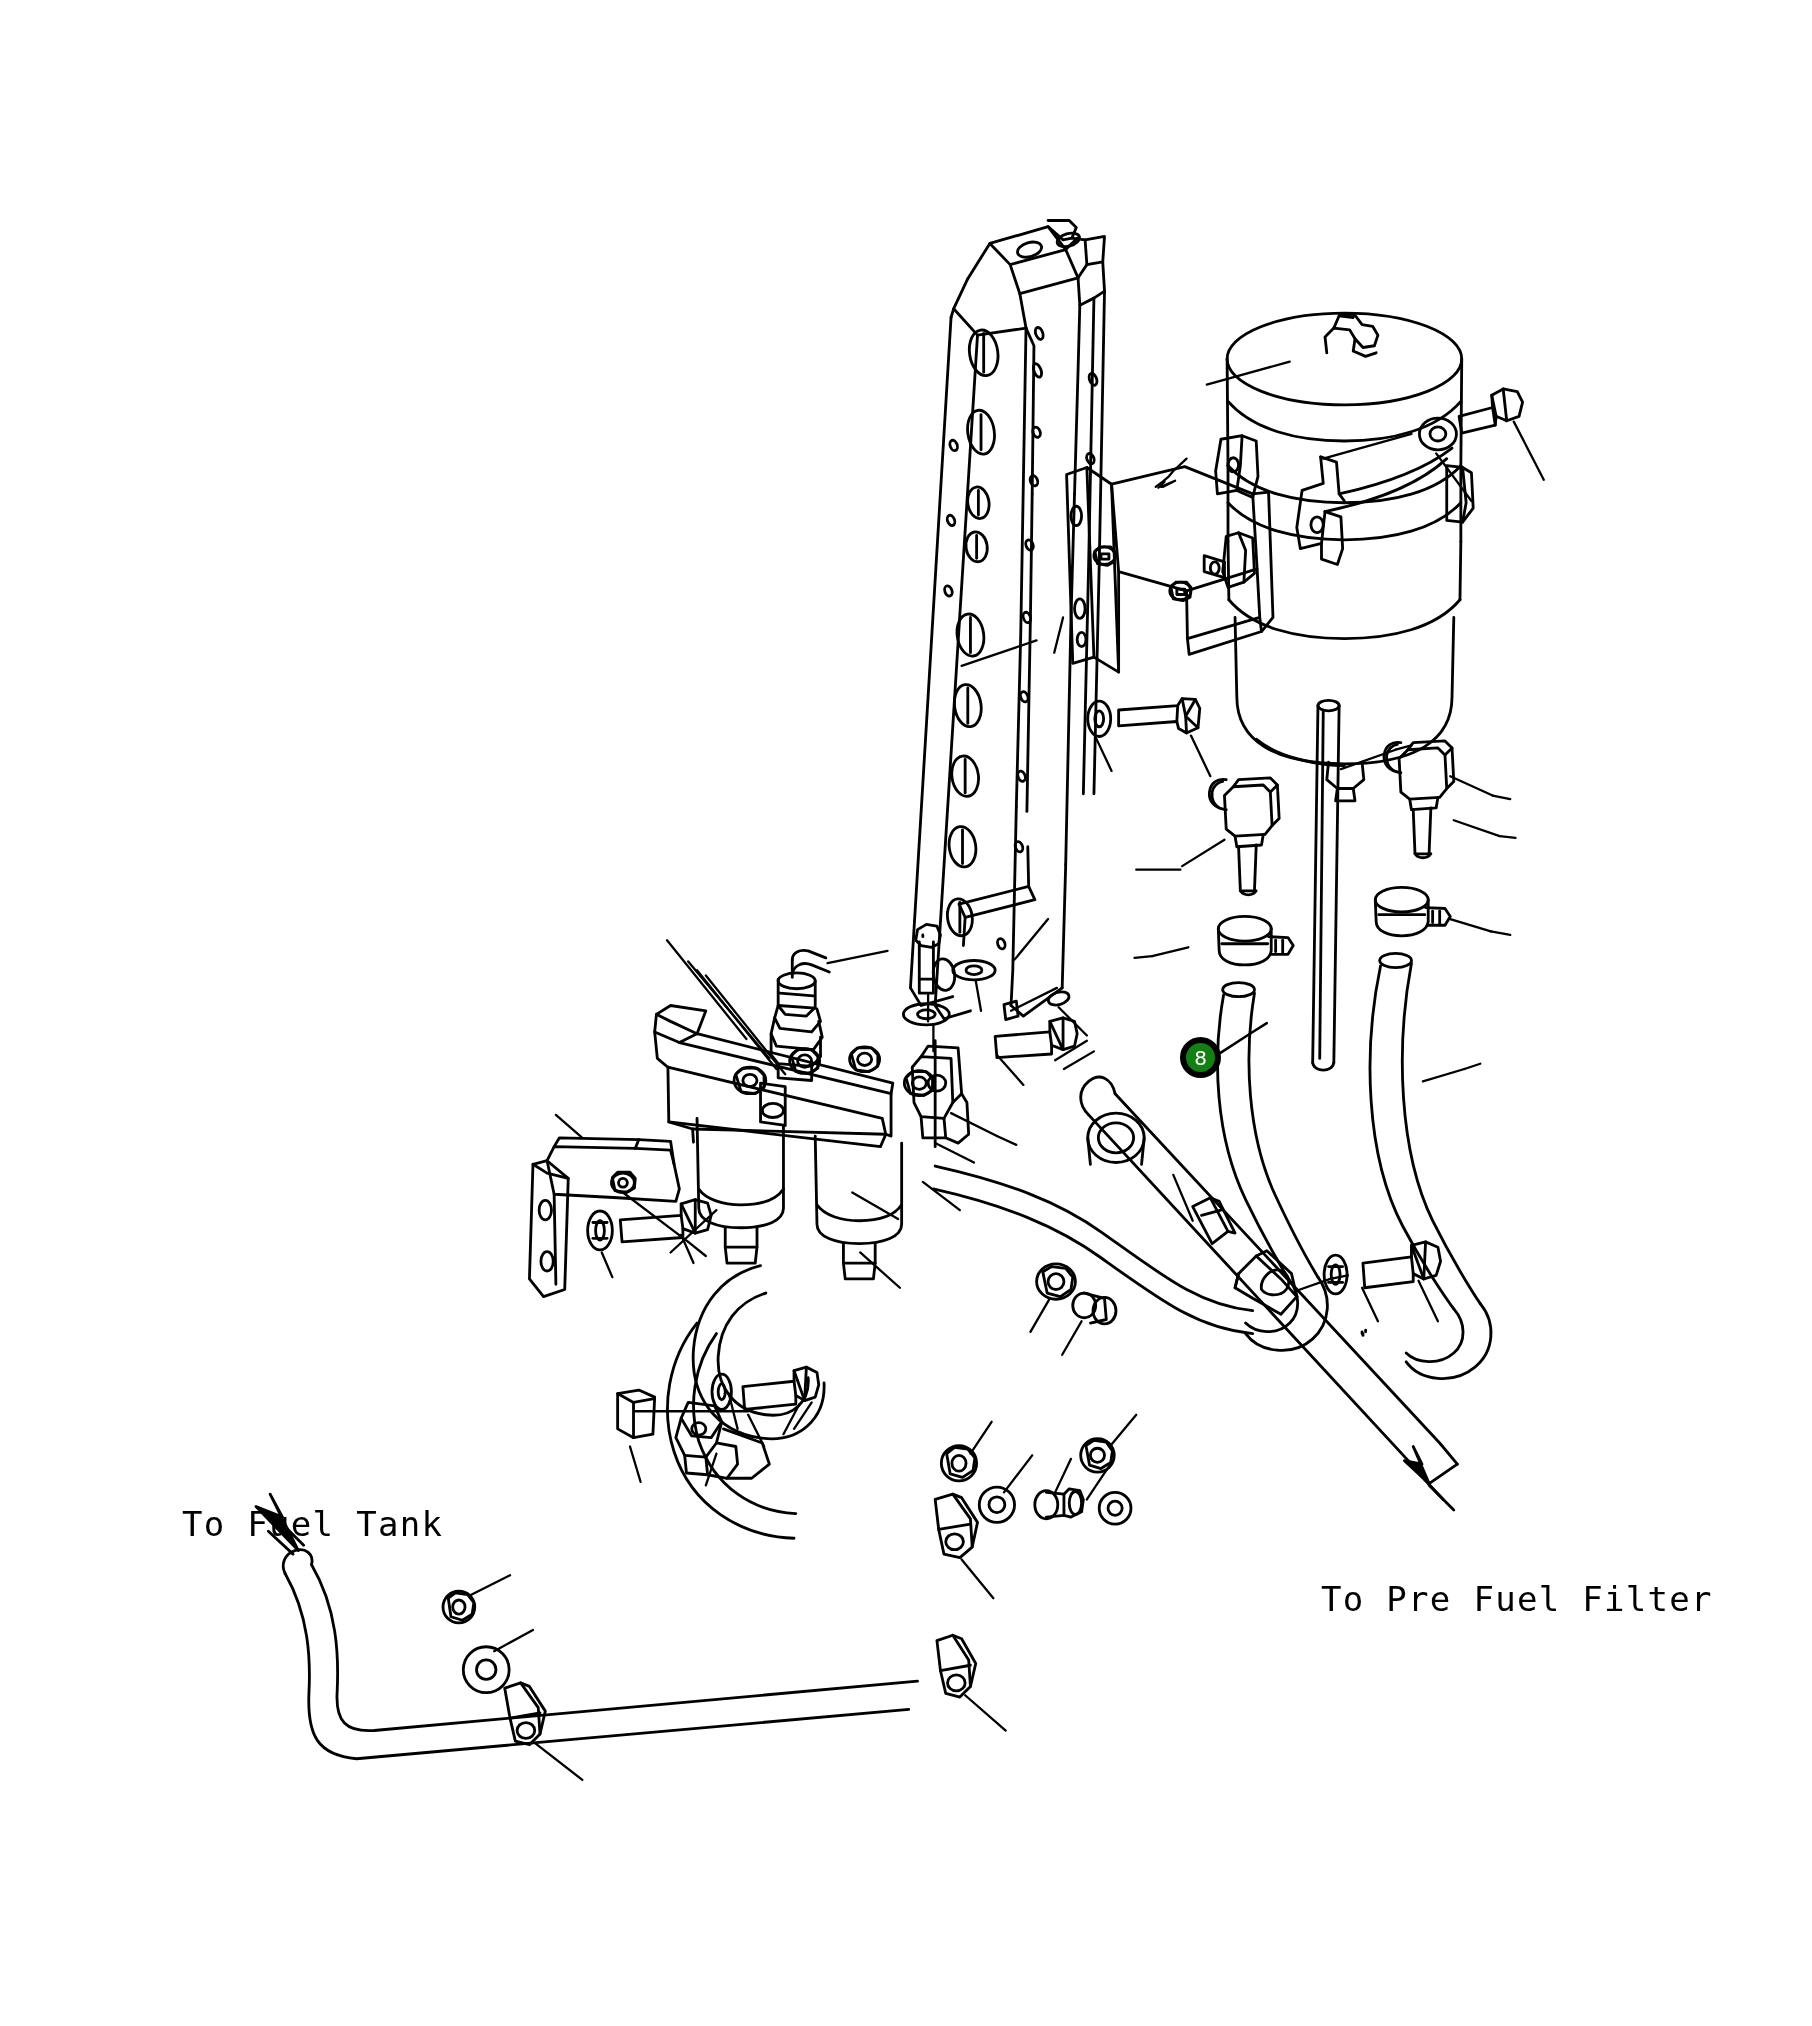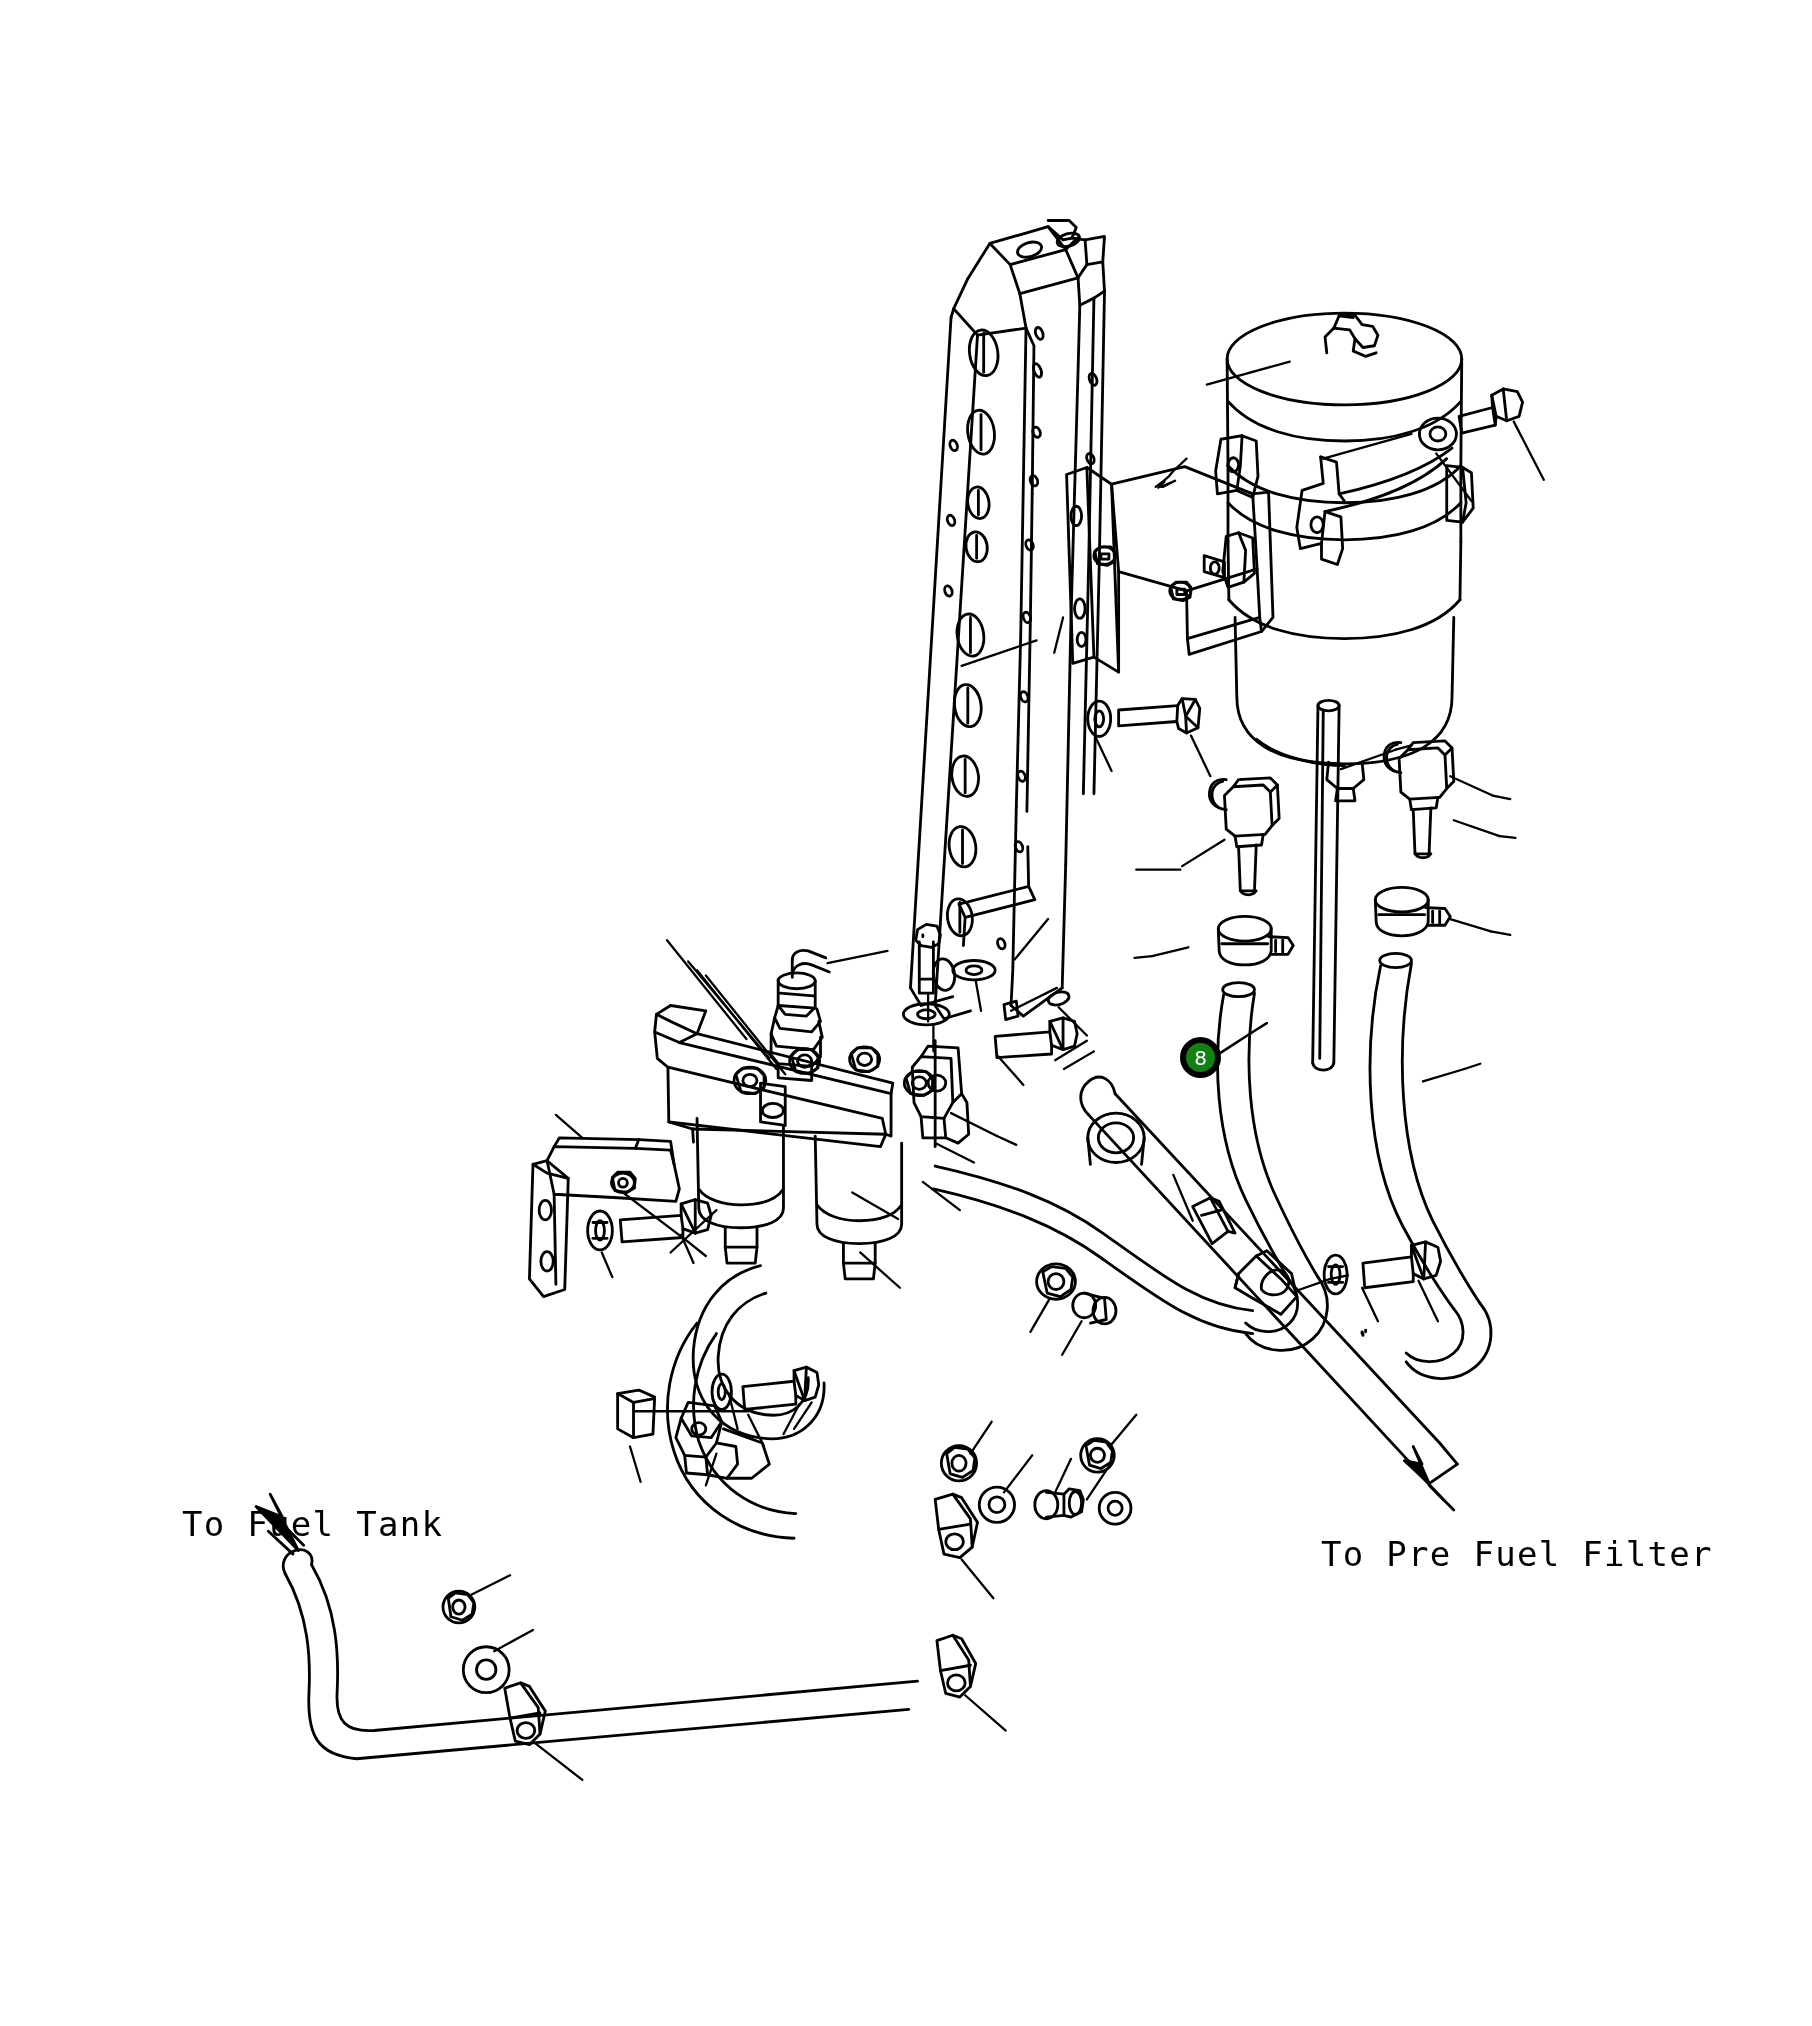--- a/index.html
+++ b/index.html
@@ -28,21 +28,21 @@
   .callout-label {
     position: absolute;
     color: #000000;
     font-family: "DejaVu Sans Mono", "Liberation Mono", monospace;
     font-size: 34px;
     letter-spacing: 1.3px;
     white-space: nowrap;
     line-height: 1;
   }
   #label-fuel-tank { left: 182px; top: 1507px; }
-  #label-pre-fuel-filter { left: 1321px; top: 1537px; }
+  #label-pre-fuel-filter { left: 1321px; top: 1582px; }
   #marker-8 {
     position: absolute;
     left: 1180px;
     top: 1037px;
     width: 41px;
     height: 41px;
     border-radius: 50%;
     box-sizing: border-box;
     background: #128012;
     border: 6.2px solid #000000;

